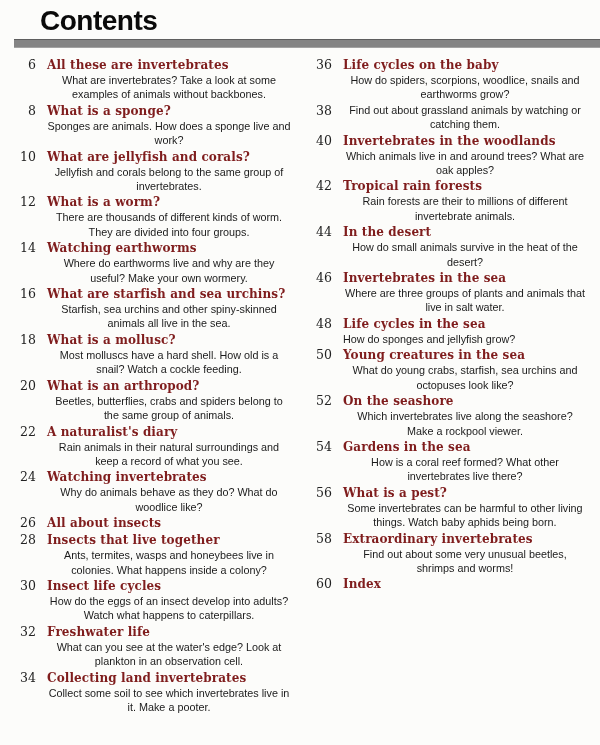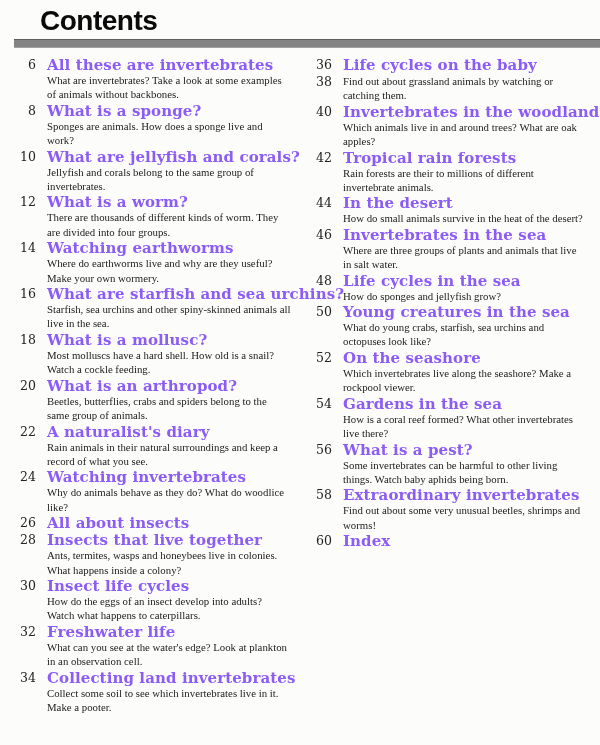--- a/index.html
+++ b/index.html
@@ -54,33 +54,34 @@
     color: #222;
   }
   .entry-body {
     margin-left: 11px;
     min-width: 0;
   }
   .entry-title {
     display: block;
     font-family: "DejaVu Serif", serif;
     font-weight: bold;
-    font-size: 15px;
+    font-size: 12px;
     line-height: 16px;
     letter-spacing: 0.1px;
     white-space: nowrap;
-    color: #8b5cf6;
+    color: #7f1d1d;
   }
   .entry-desc {
     display: block;
-    font-family: Liberation Serif, serif;
+    font-family: Liberation Sans, sans-serif;
     font-size: 10.8px;
     line-height: 14.4px;
     max-width: 244px;
     color: #1b1b1b;
+    text-align: center;
   }
 </style>
 </head>
 <body>
 
 <div class="page">
   <h1 class="page-title">Contents</h1>
   <div class="title-rule"></div>
   <div class="columns">
     <div class="col col-left" id="col-left">
@@ -201,20 +202,21 @@
       <span class="entry-title">Collecting land invertebrates</span>
       <span class="entry-desc">Collect some soil to see which invertebrates live in it. Make a pooter.</span>
     </span>
   </div>
 </div>
     <div class="col col-right" id="col-right">
   <div class="entry">
     <span class="num">36</span>
     <span class="entry-body">
       <span class="entry-title">Life cycles on the baby</span>
+      <span class="entry-desc">How do spiders, scorpions, woodlice, snails and earthworms grow?</span>
     </span>
   </div>
 
   <div class="entry">
     <span class="num">38</span>
     <span class="entry-body">
       <span class="entry-desc">Find out about grassland animals by watching or catching them.</span>
     </span>
   </div>
 

